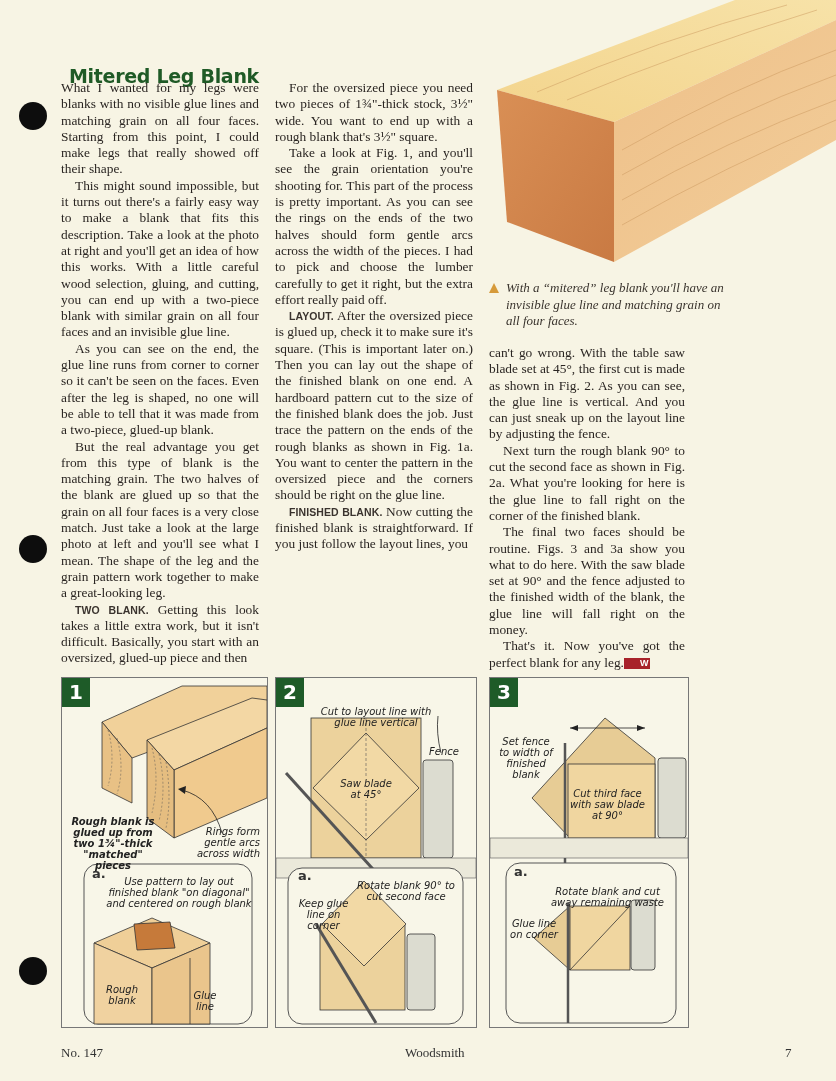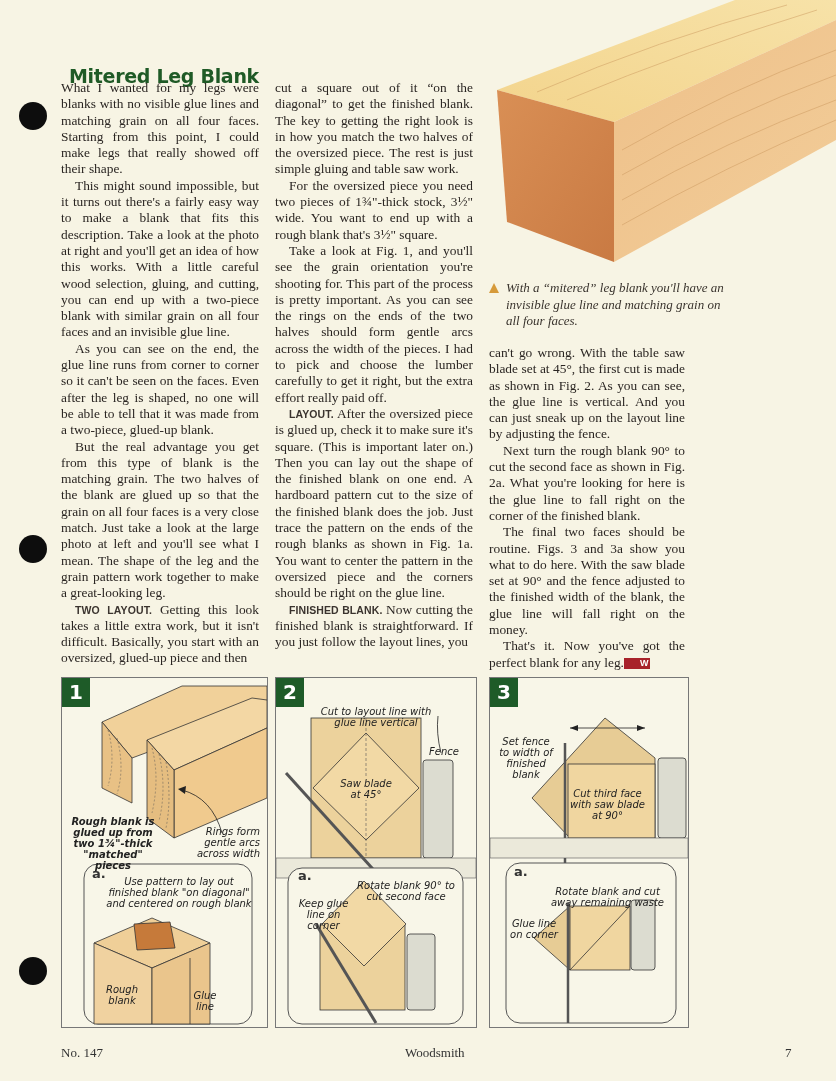--- a/index.html
+++ b/index.html
@@ -32,24 +32,23 @@
 <div class="hole" style="top:535px;"></div>
 <div class="hole" style="top:957px;"></div>
 
 <h1 class="title">Mitered Leg Blank</h1>
 
 <div class="col c1" id="col1">
     <p>What I wanted for my legs were blanks with no visible glue lines and matching grain on all four faces. Starting from this point, I could make legs that really showed off their shape.</p>
     <p class="ind">This might sound impossible, but it turns out there's a fairly easy way to make a blank that fits this description. Take a look at the photo at right and you'll get an idea of how this works. With a little careful wood selection, gluing, and cutting, you can end up with a two-piece blank with similar grain on all four faces and an invisible glue line.</p>
     <p class="ind">As you can see on the end, the glue line runs from corner to corner so it can't be seen on the faces. Even after the leg is shaped, no one will be able to tell that it was made from a two-piece, glued-up blank.</p>
     <p class="ind">But the real advantage you get from this type of blank is the matching grain. The two halves of the blank are glued up so that the grain on all four faces is a very close match. Just take a look at the large photo at left and you'll see what I mean. The shape of the leg and the grain pattern work together to make a great-looking leg.</p>
-    <p class="ind"><span class="sc">TWO LAYOUT.</span> Getting this look takes a little extra work, but it isn't difficult. Basically, you start with an oversized, glued-up piece and then</p>
+    <p class="ind"><span class="sc">TWO BLANK.</span> Getting this look takes a little extra work, but it isn't difficult. Basically, you start with an oversized, glued-up piece and then</p>
   </div>
 <div class="col c2" id="col2">
-    <p>cut a square out of it “on the diagonal” to get the finished blank. The key to getting the right look is in how you match the two halves of the oversized piece. The rest is just simple gluing and table saw work.</p>
     <p class="ind">For the oversized piece you need two pieces of 1¾"-thick stock, 3½" wide. You want to end up with a rough blank that's 3½" square.</p>
     <p class="ind">Take a look at Fig. 1, and you'll see the grain orientation you're shooting for. This part of the process is pretty important. As you can see the rings on the ends of the two halves should form gentle arcs across the width of the pieces. I had to pick and choose the lumber carefully to get it right, but the extra effort really paid off.</p>
     <p class="ind"><span class="sc">LAYOUT.</span> After the oversized piece is glued up, check it to make sure it's square. (This is important later on.) Then you can lay out the shape of the finished blank on one end. A hardboard pattern cut to the size of the finished blank does the job. Just trace the pattern on the ends of the rough blanks as shown in Fig. 1a. You want to center the pattern in the oversized piece and the corners should be right on the glue line.</p>
     <p class="ind"><span class="sc">FINISHED BLANK.</span> Now cutting the finished blank is straightforward. If you just follow the layout lines, you</p>
   </div>
 <div class="col c3" id="col3">
     <p>can't go wrong. With the table saw blade set at 45°, the first cut is made as shown in Fig. 2. As you can see, the glue line is vertical. And you can just sneak up on the layout line by adjusting the fence.</p>
     <p class="ind">Next turn the rough blank 90° to cut the second face as shown in Fig. 2a. What you're looking for here is the glue line to fall right on the corner of the finished blank.</p>
     <p class="ind">The final two faces should be routine. Figs. 3 and 3a show you what to do here. With the saw blade set at 90° and the fence adjusted to the finished width of the blank, the glue line will fall right on the money.</p>
     <p class="ind">That's it. Now you've got the perfect blank for any leg.<span class="wlogo">W</span></p>

